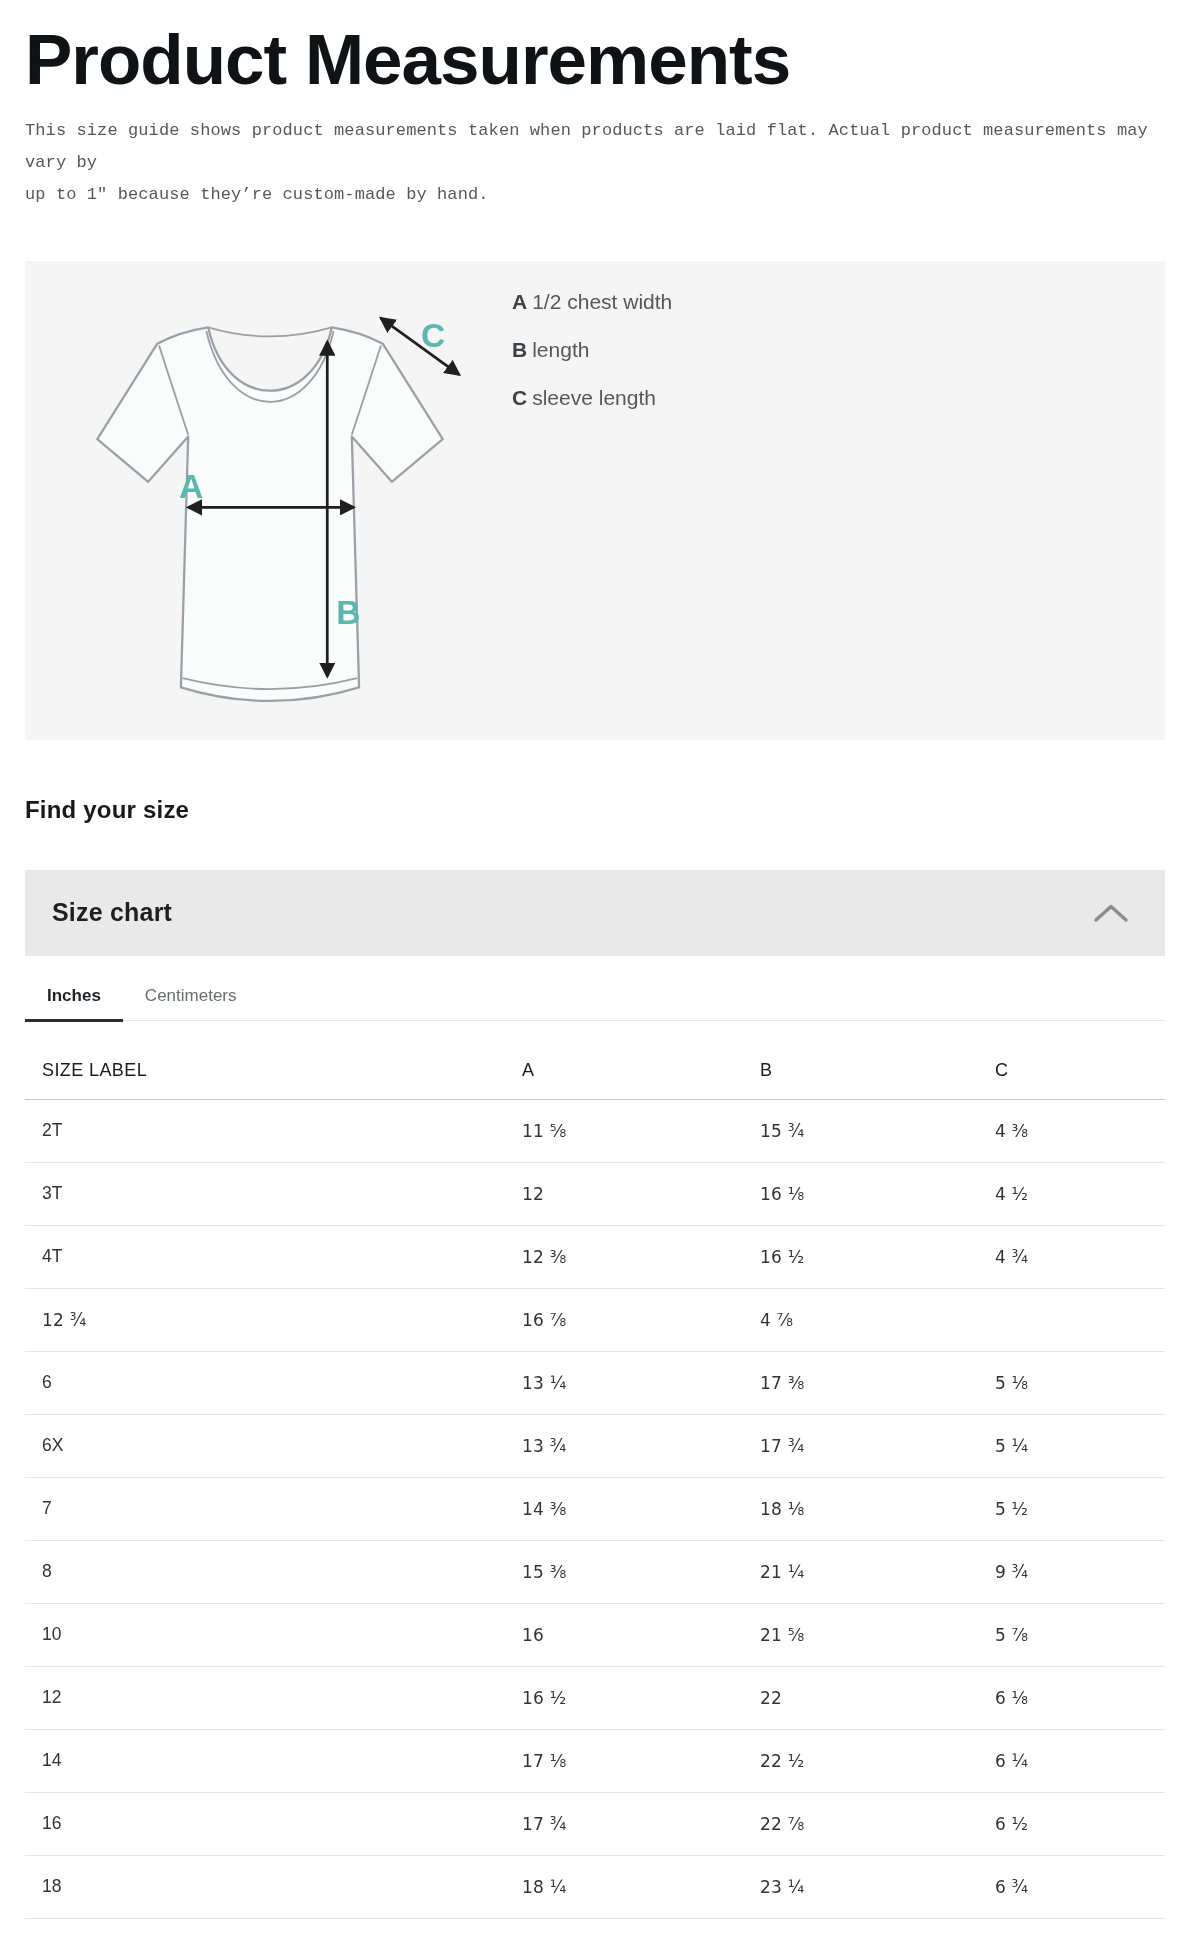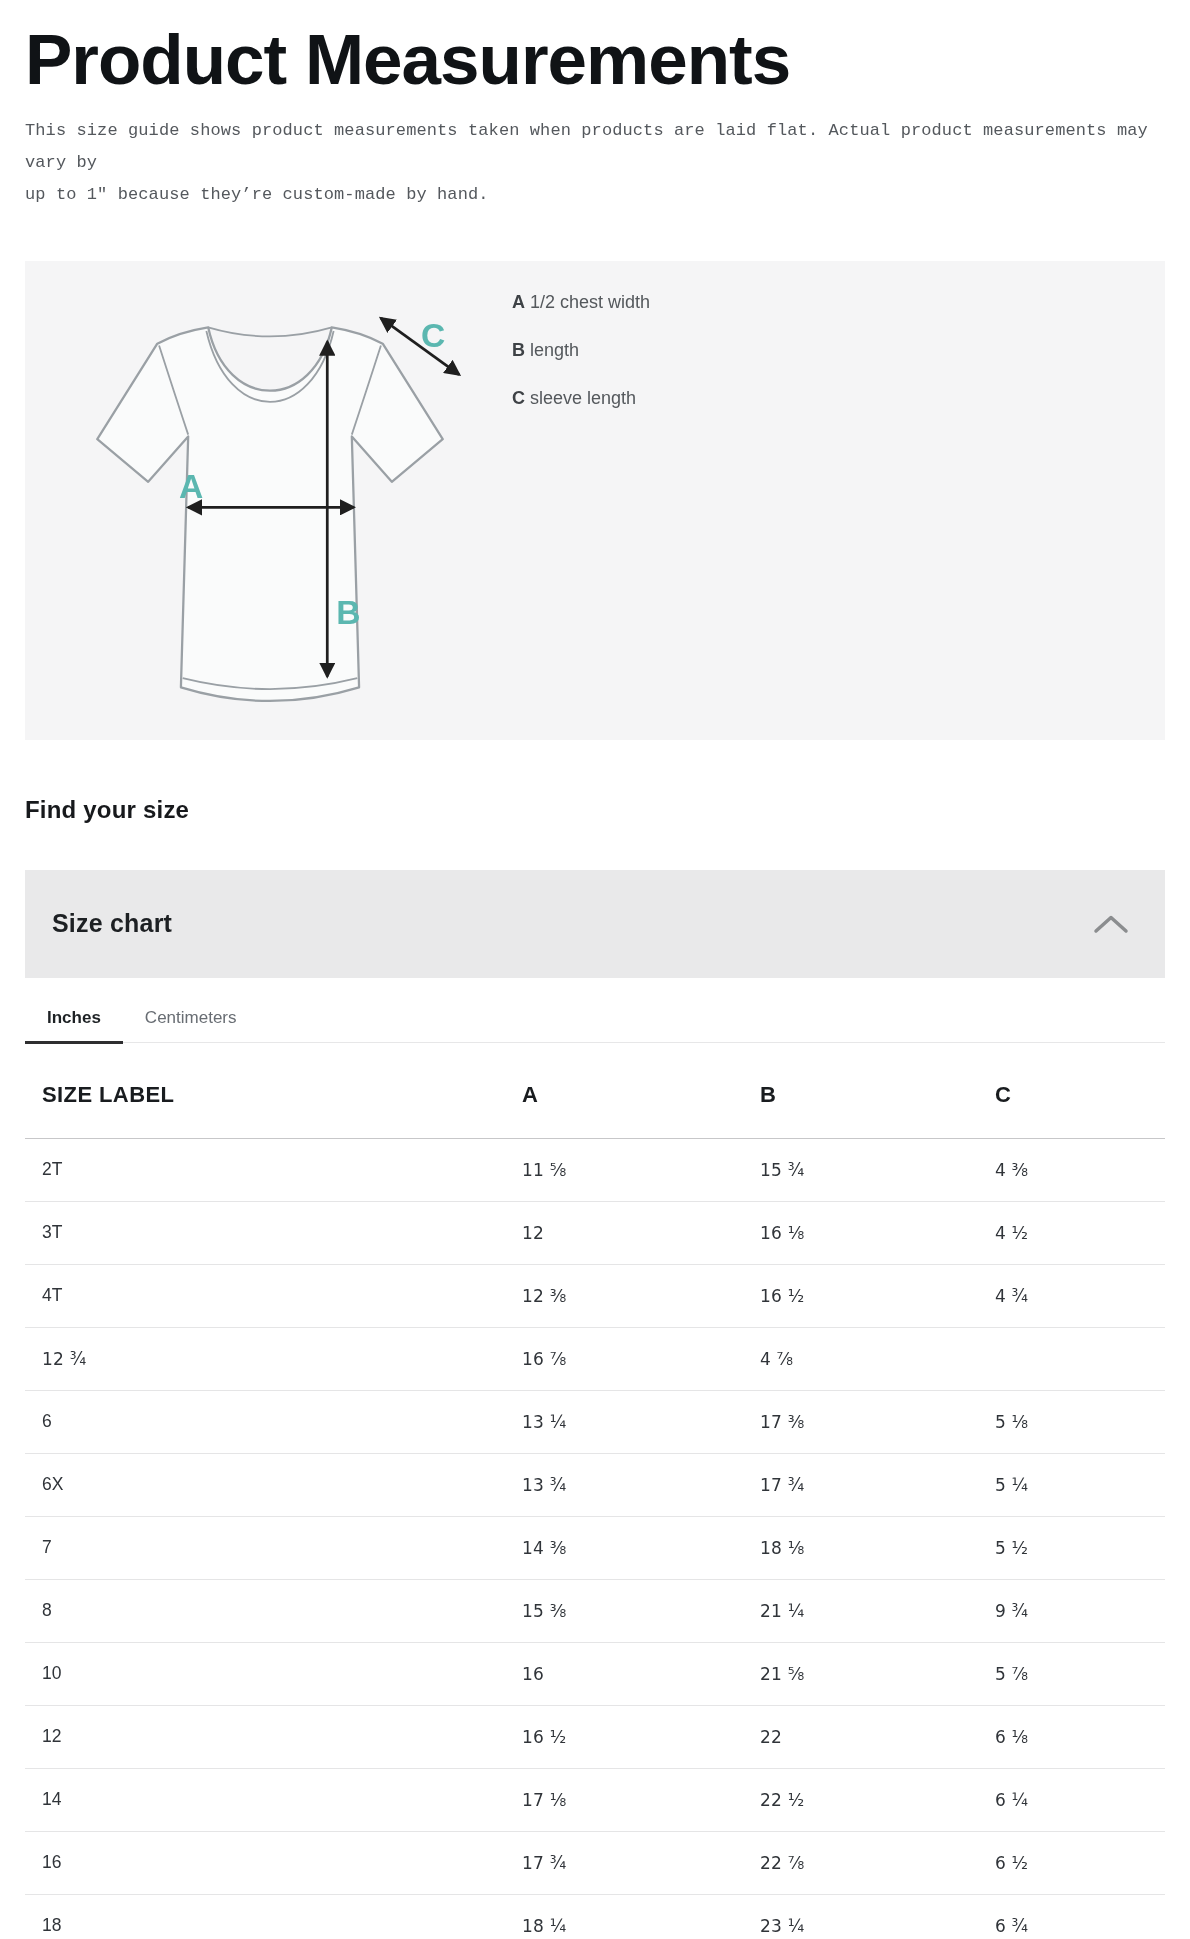--- a/index.html
+++ b/index.html
@@ -28,32 +28,32 @@
     margin-top: 50px; height: 479px; background: #f5f5f6;
     display: flex; align-items: flex-start;
   }
   svg.shirt { margin: 28px 0 0 45px; width: 400px; height: 433px; display: block; }
   .shirt .outline { fill: #fafbfb; stroke: #9aa0a5; stroke-width: 2.5; stroke-linejoin: round; }
   .shirt .seam    { fill: none; stroke: #9aa0a5; stroke-width: 2; }
   .shirt .arrow   { stroke: #1f1f1f; stroke-width: 3; }
   .shirt .mlabel  { font-family: "Liberation Sans", sans-serif; font-weight: bold; font-size: 37px; fill: #5bb7b0; }
 
   .legend { margin: 31px 0 0 42px; }
-  .legend-item { margin-bottom: 28px; font-size: 18px; line-height: 20px; color: #54585c; }
+  .legend-item { margin-bottom: 28px; font-size: 21px; line-height: 20px; color: #54585c; }
   .legend-item b { color: #3e4246; margin-right: 5px; font-weight: 700; }
 
   
   h2.find-size {
     margin-top: 56px;
     font-size: 24px; font-weight: 700; letter-spacing: .2px; color: #17191c;
   }
 
   
   .chart-header {
-    margin-top: 46px; height: 108px; background: #e9e9ea;
+    margin-top: 46px; height: 86px; background: #e9e9ea;
     display: flex; align-items: center; justify-content: space-between;
     padding: 0 35px 0 27px; cursor: pointer;
   }
   .chart-header .bar-title { font-size: 25px; font-weight: 700; color: #1d2023; letter-spacing: .2px; }
   .chevron { display: block; }
 
   
   .tabs { display: flex; padding-top: 30px; border-bottom: 1px solid #e7e7e8; }
   .tab {
     padding: 0 22px 14px; font-size: 17px; color: #686d73;
@@ -64,22 +64,22 @@
     content: ""; position: absolute; left: 0; right: 0; bottom: -2px;
     height: 3px; background: #2e2e30;
   }
 
   
   .grid-cols {
     display: grid; grid-template-columns: 480px 238px 235px 1fr;
     padding-left: 17px; align-items: center;
   }
   .thead {
-    padding-top: 39px; padding-bottom: 30px;
-    font-size: 22px; font-weight: 700; letter-spacing: .4px; color: #191c1f;
+    padding-top: 39px; padding-bottom: 18px;
+    font-size: 18px; font-weight: 400; letter-spacing: .4px; color: #191c1f;
     border-bottom: 1px solid #c7c7c9;
   }
   .trow {
     height: 63px; border-bottom: 1px solid #e5e5e6;
     font-size: 17.5px; color: #303439;
   }
   .trow:last-child { border-bottom: none; }
   .cell.val { font-family: "DejaVu Sans", "Liberation Sans", sans-serif; font-size: 17px; letter-spacing: .2px; }
 </style>
 </head>

